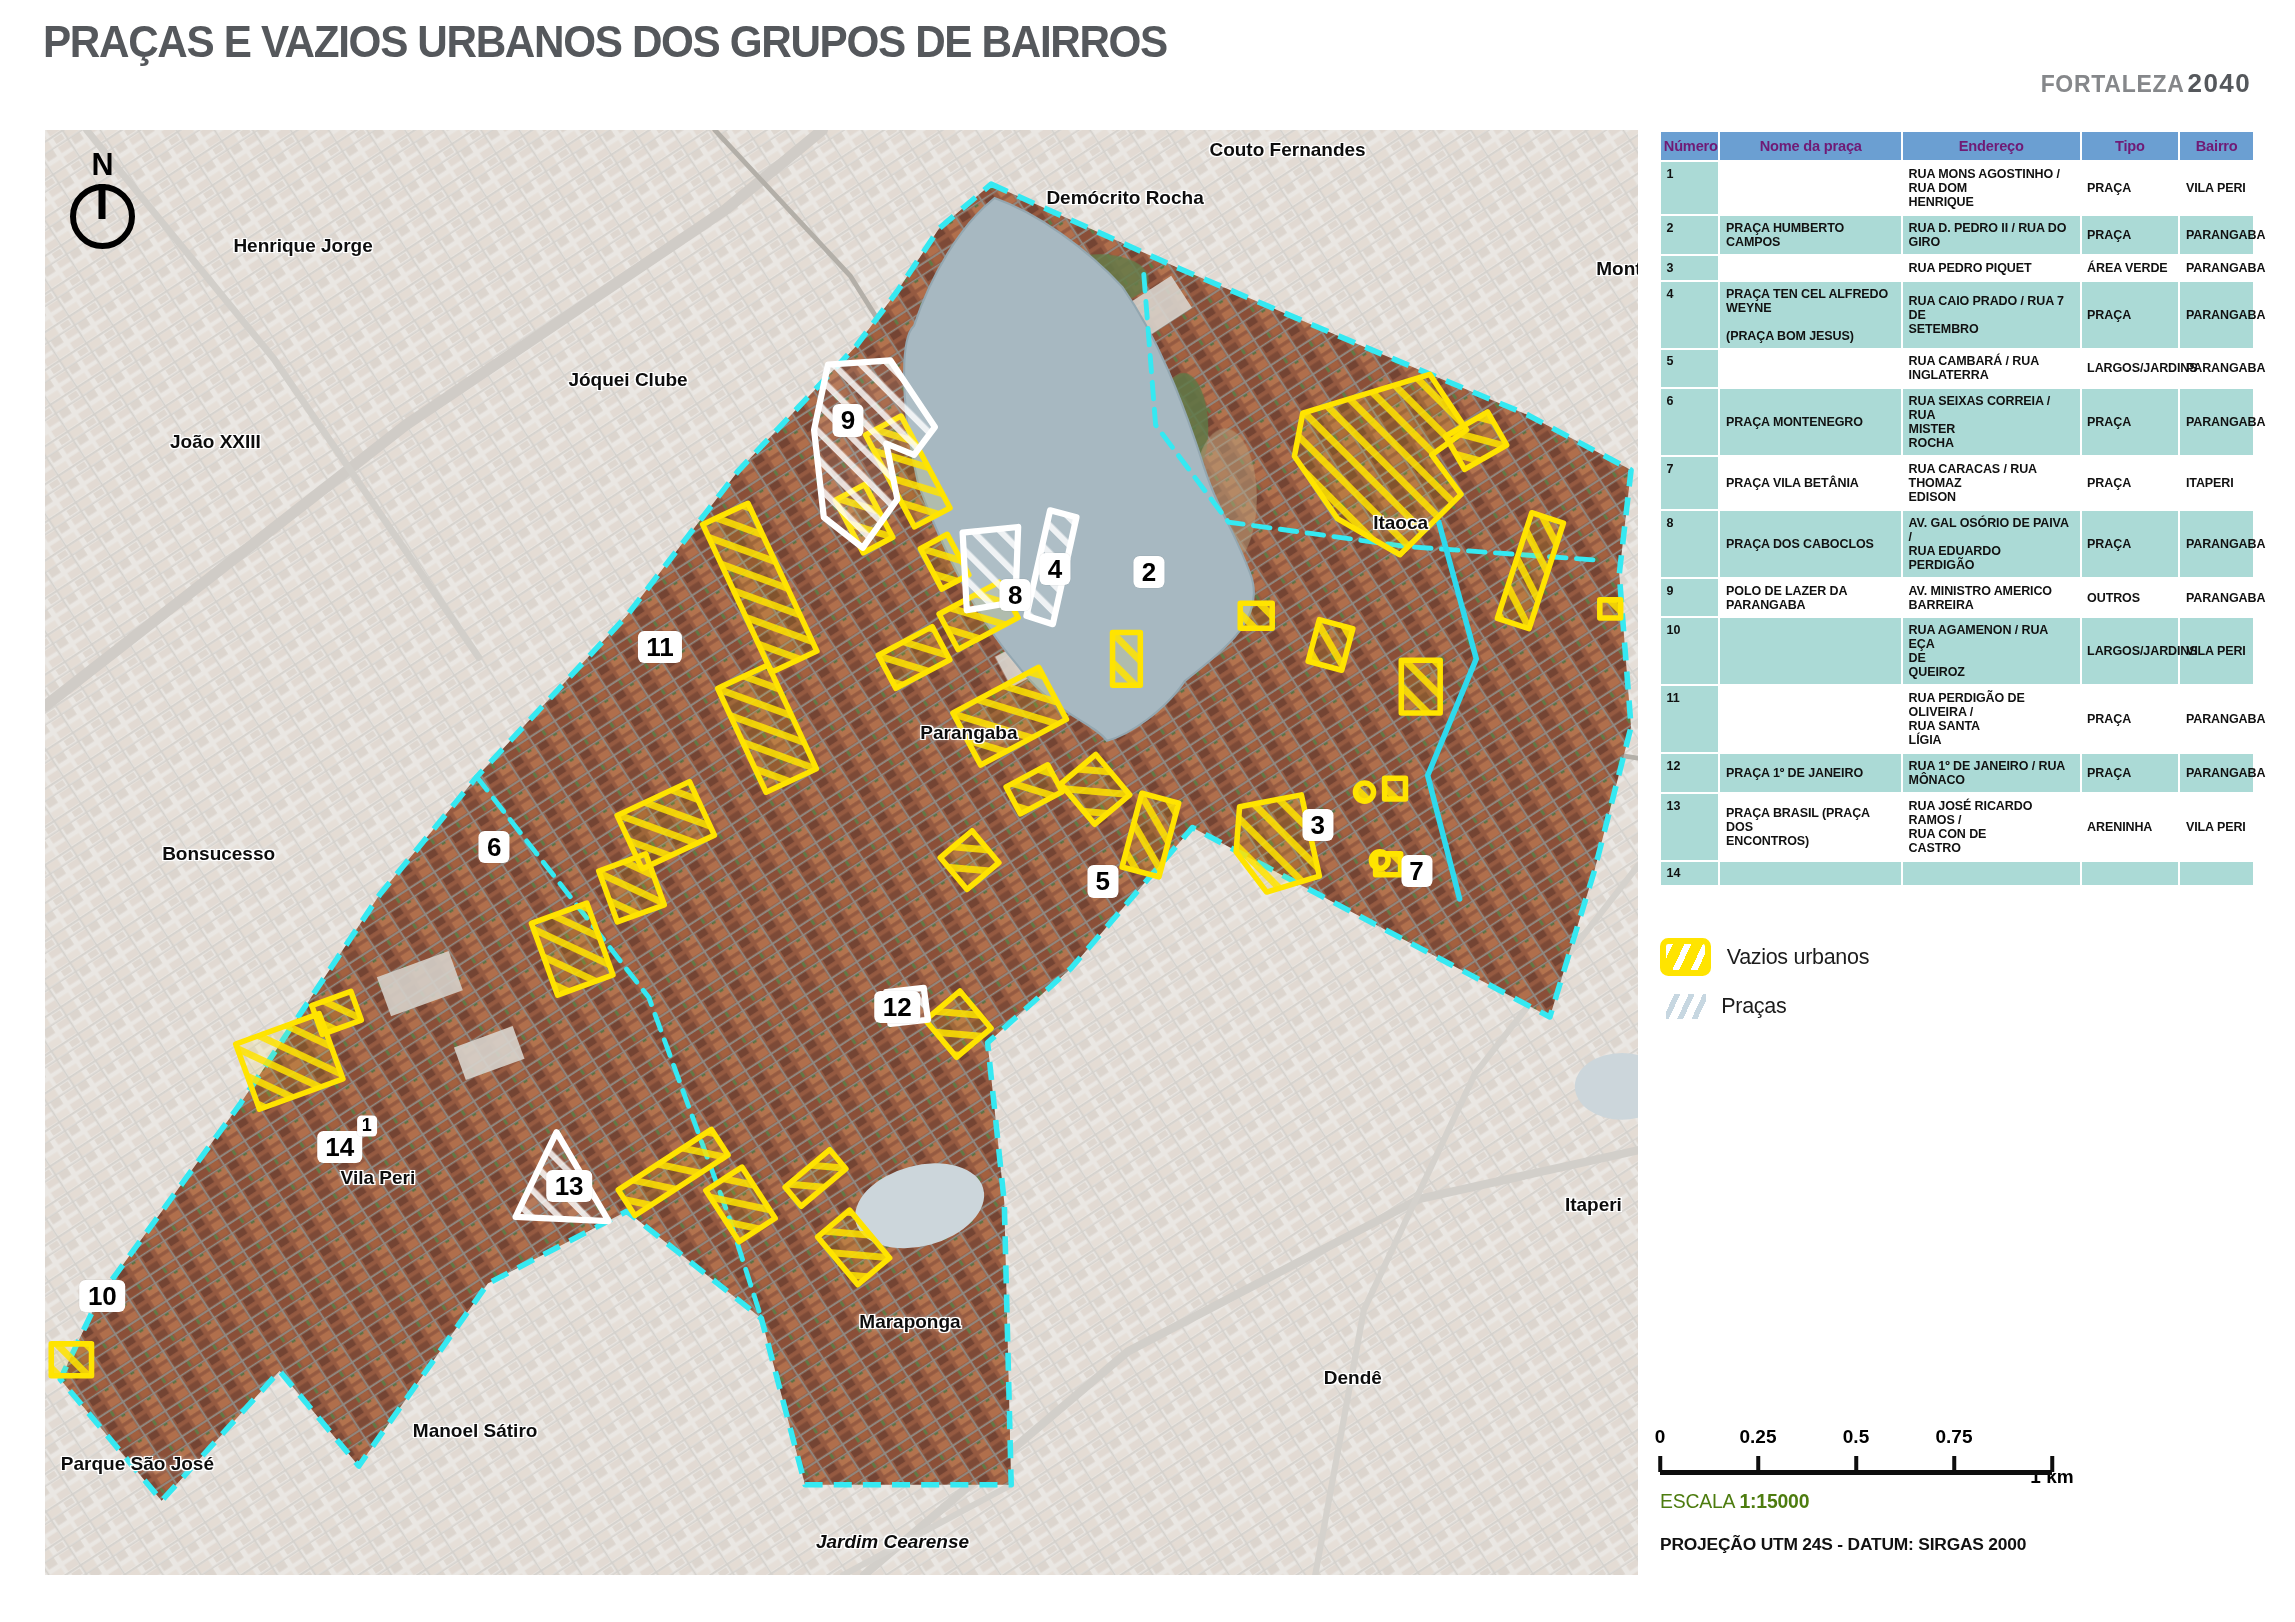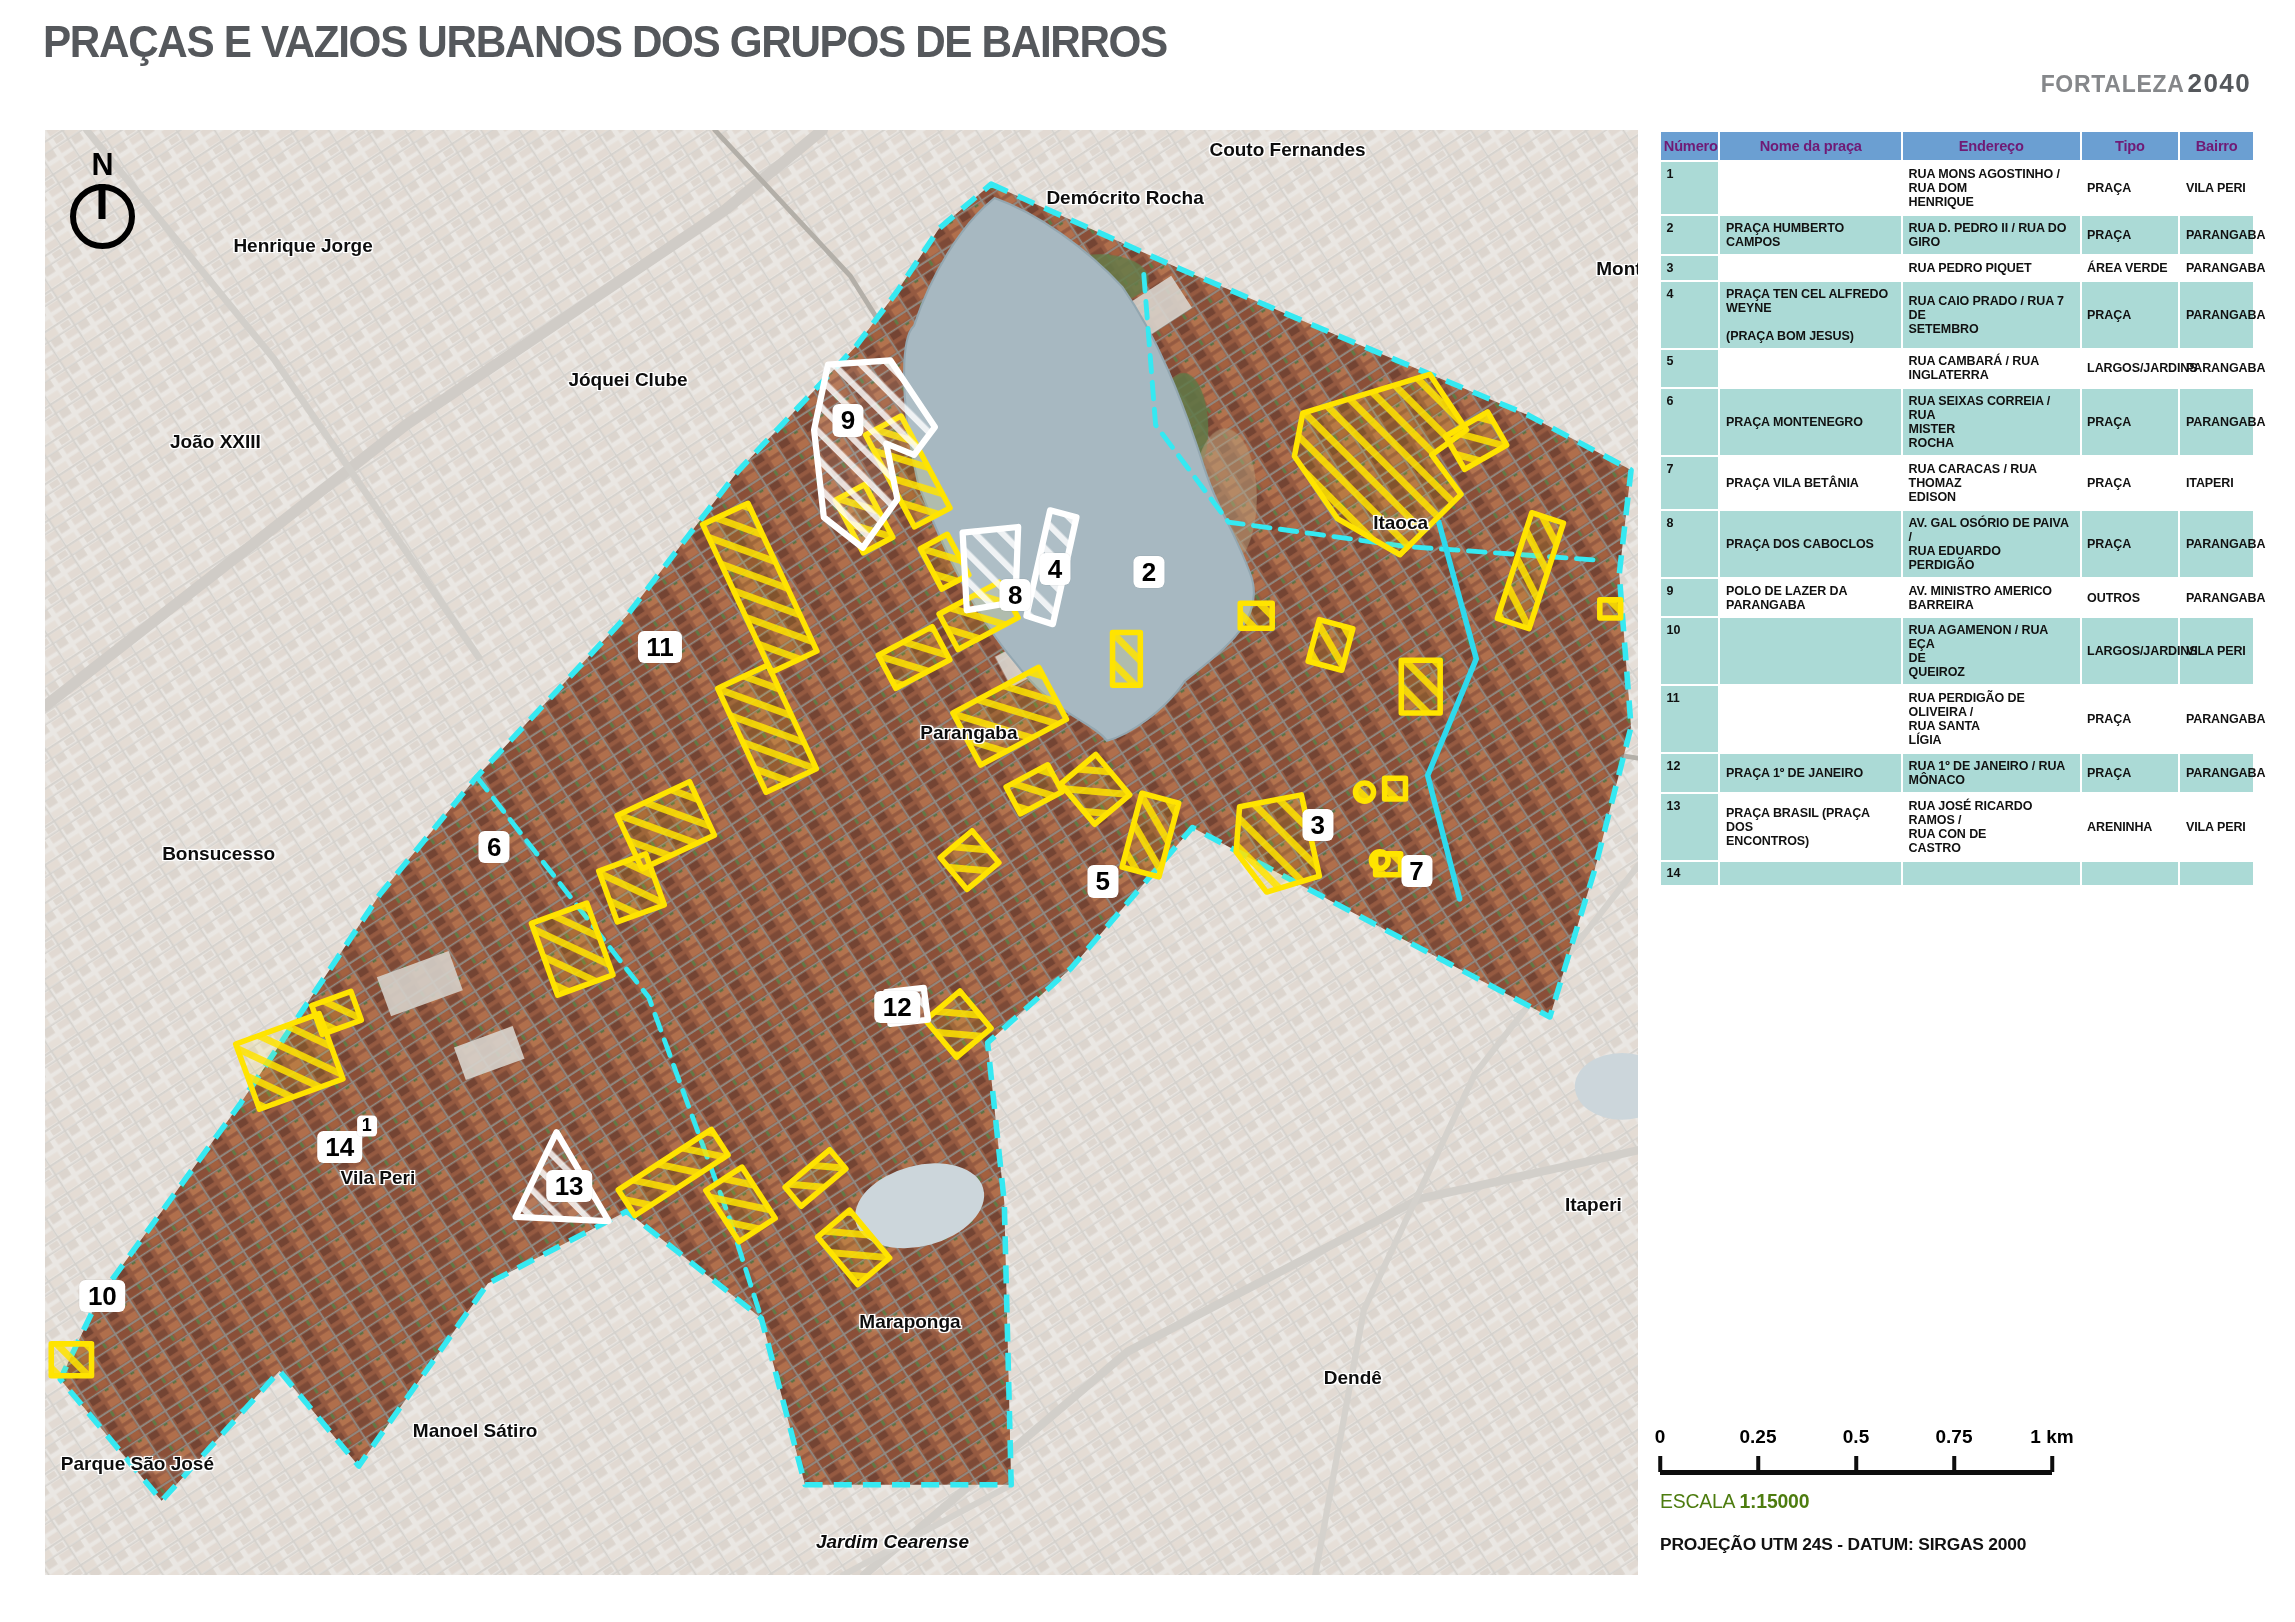--- a/index.html
+++ b/index.html
@@ -415,29 +415,39 @@
         <tr class="alt">
           <td class="num">14</td>
           <td></td>
           <td></td>
           <td></td>
           <td></td>
         </tr>
       </tbody>
   </table>
 
+  <div class="legend">
+    <div class="legend-item">
+      <span class="sw-vazios"></span>
+      <span class="legend-label">Vazios urbanos</span>
+    </div>
+    <div class="legend-item">
+      <span class="sw-pracas"></span>
+      <span class="legend-label">Praças</span>
+    </div>
+  </div>
 </div>
 
 <div id="scalebar">
   <div class="sb-labels">
       <span class="sb-label" style="left: 0%;">0</span>
       <span class="sb-label" style="left: 25%;">0.25</span>
       <span class="sb-label" style="left: 50%;">0.5</span>
       <span class="sb-label" style="left: 75%;">0.75</span>
-      <span class="sb-label" style="left: 100%;">1 km</span>
+      <span class="sb-label" style="left: 100%; margin-top: 40px;">1 km</span>
     </div>
   <div class="sb-bar">
     <div class="sb-line"></div>
     <div>
         <div class="sb-tick" style="left: 0%;"></div>
         <div class="sb-tick" style="left: 25%;"></div>
         <div class="sb-tick" style="left: 50%;"></div>
         <div class="sb-tick" style="left: 75%;"></div>
         <div class="sb-tick" style="left: 100%;"></div>
       </div>

